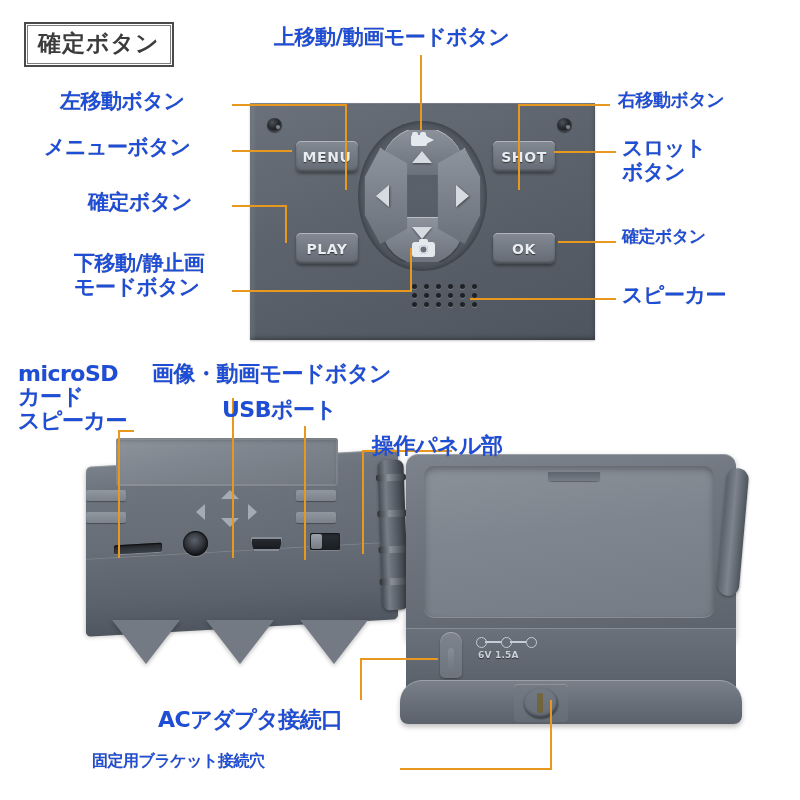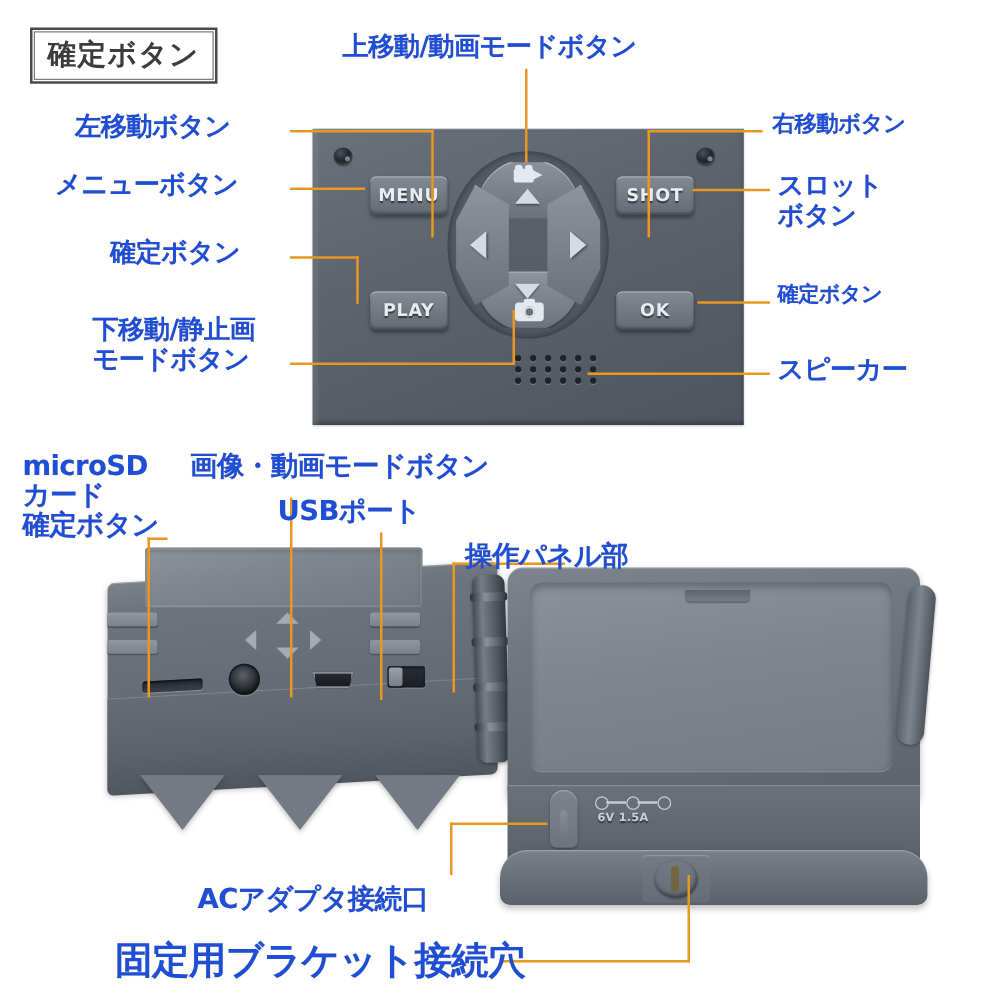--- a/index.html
+++ b/index.html
@@ -449,20 +449,20 @@
   <div class="lead h" style="left:362px;top:450px;width:90px;"></div>
 
   <div class="lead h" style="left:360px;top:658px;width:78px;"></div>
   <div class="lead v" style="left:360px;top:658px;height:42px;"></div>
 
   <div class="lead h" style="left:400px;top:768px;width:152px;"></div>
   <div class="lead v" style="left:550px;top:700px;height:70px;"></div>
 
   <div class="lbl" style="left:18px;top:362px;font-size:22px;line-height:1.06;">microSD
 カード
-確定ボタン</div>
+スピーカー</div>
   <div class="lbl" style="left:152px;top:362px;font-size:22px;">画像・動画モードボタン</div>
   <div class="lbl" style="left:222px;top:398px;font-size:22px;">USBポート</div>
   <div class="lbl" style="left:372px;top:434px;font-size:22px;">操作パネル部</div>
   <div class="lbl" style="left:158px;top:708px;font-size:22px;">ACアダプタ接続口</div>
-  <div class="lbl" style="left:92px;top:752px;font-size:30px;">固定用ブラケット接続穴</div>
+  <div class="lbl" style="left:92px;top:752px;font-size:16px;">固定用ブラケット接続穴</div>
 
 </div>
 
 </body></html>

